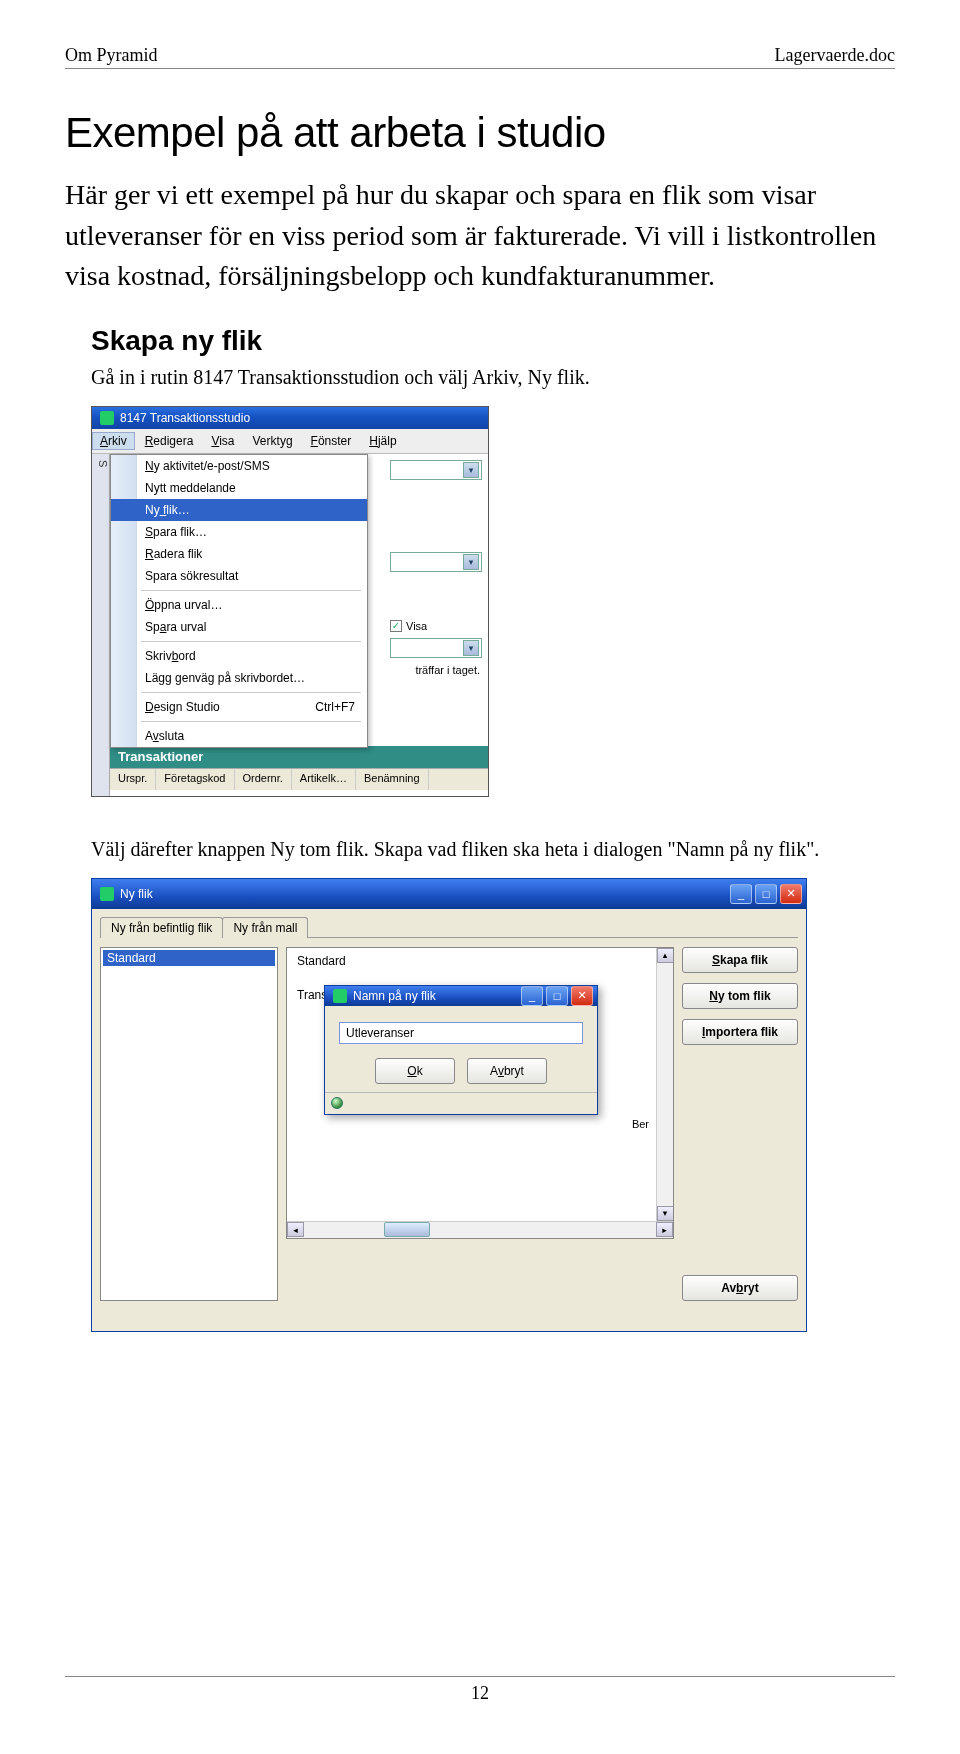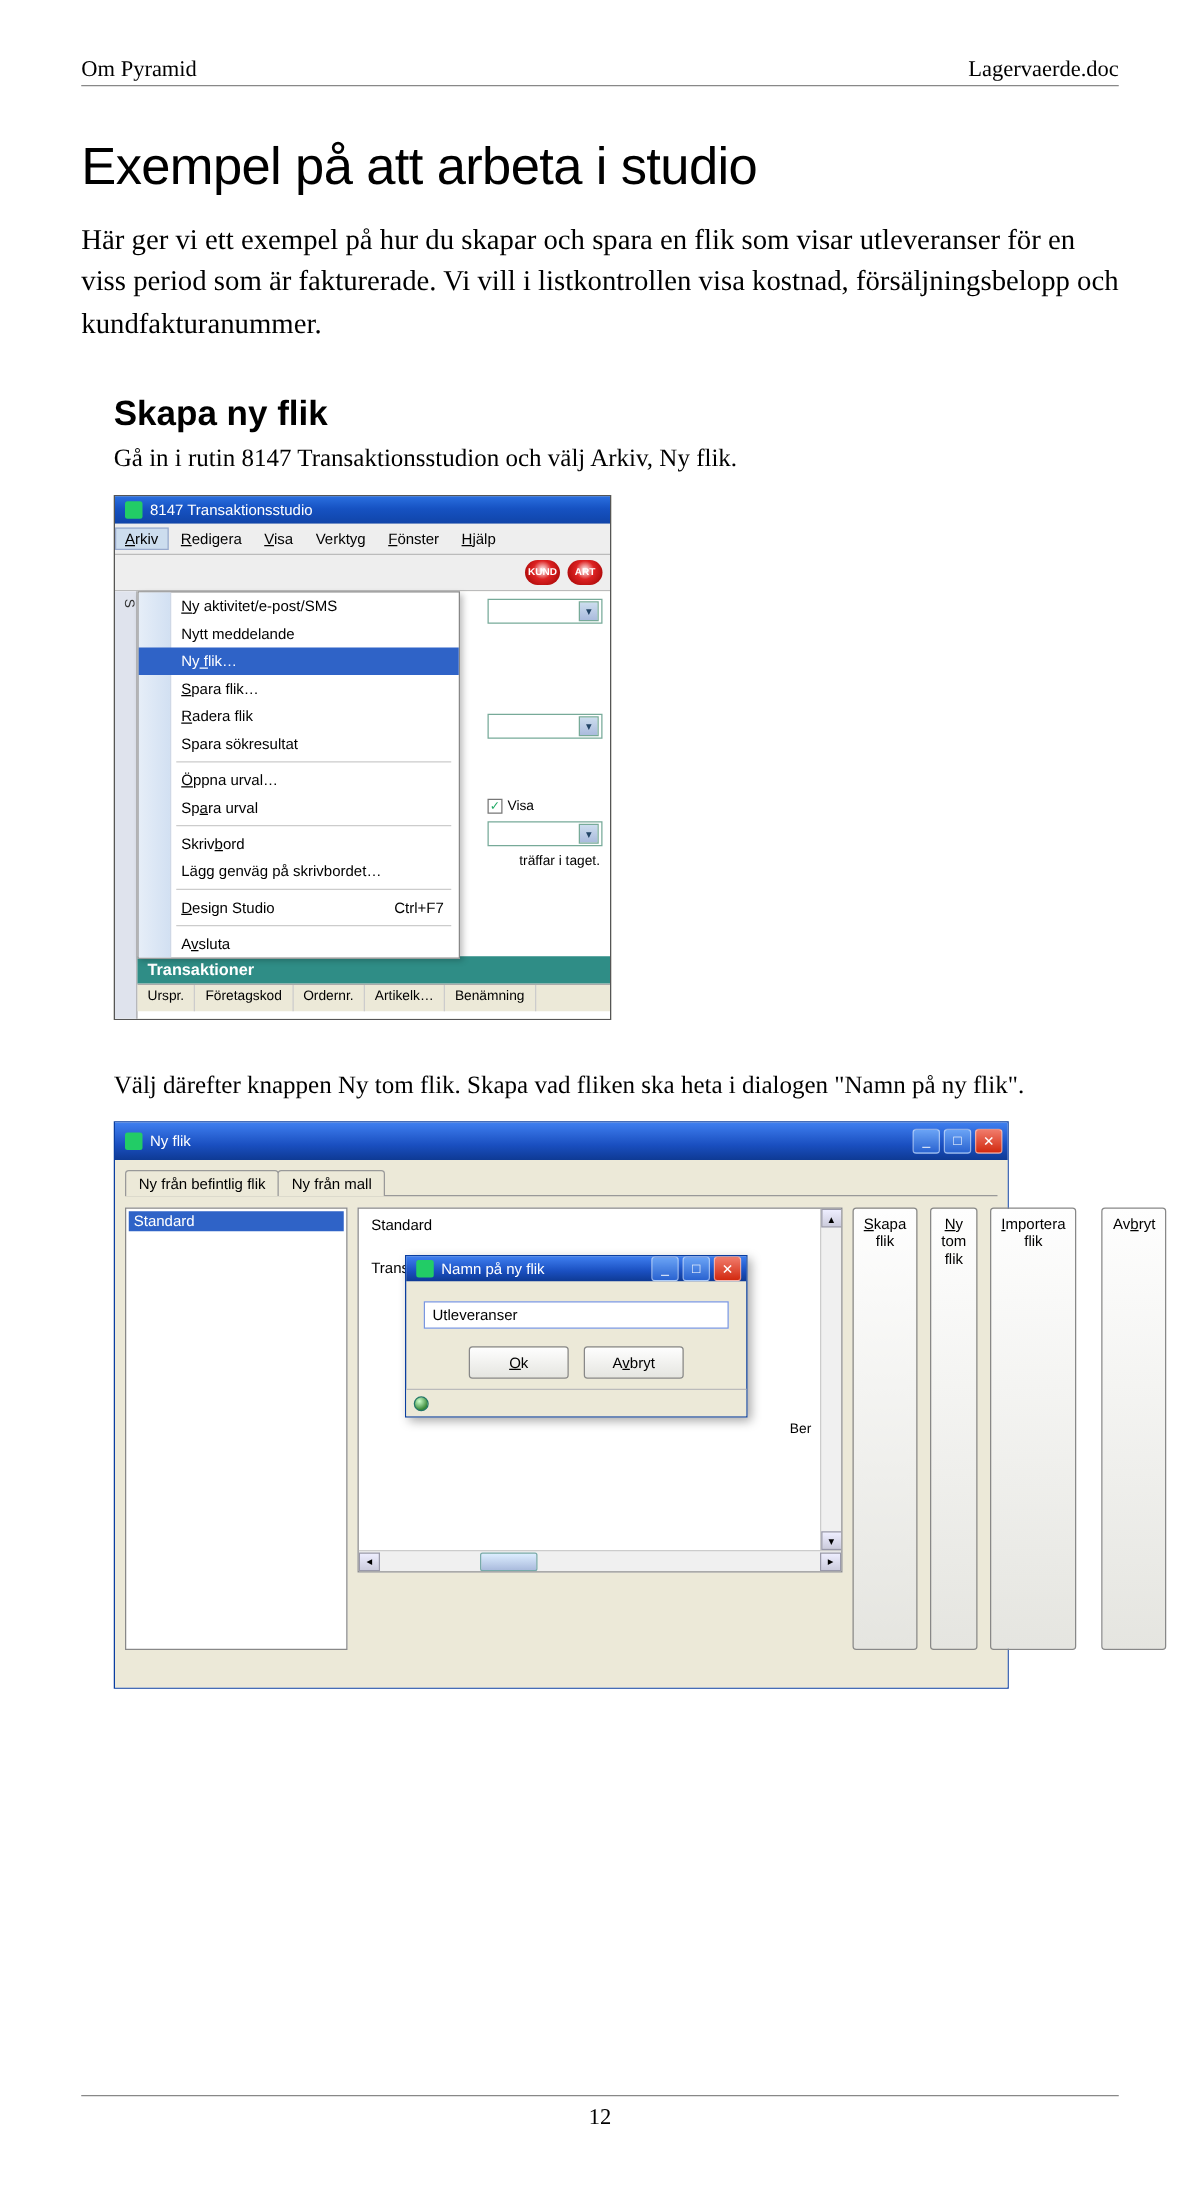--- a/index.html
+++ b/index.html
@@ -24,23 +24,23 @@
     margin-bottom: 40px;
   }
   h1.main-heading {
     font-family: Arial, Helvetica, sans-serif;
     font-weight: 400;
     font-size: 42px;
     margin-bottom: 18px;
     letter-spacing: -0.5px;
   }
   p.body-text {
-    font-size: 23px;
+    font-size: 28px;
     line-height: 1.45;
-    margin-bottom: 40px;
+    margin-bottom: 28px;
   }
   h2.sub-heading {
     font-family: Arial, Helvetica, sans-serif;
     font-weight: bold;
     font-size: 28px;
     margin-left: 26px;
     margin-bottom: 6px;
   }
   p.indented-body {
     font-size: 20px;
@@ -198,21 +198,21 @@
   .midpanel .mbox {
     background: #fff; border: 1px solid #888; height: 292px; overflow: hidden;
     position: relative;
   }
   .mbox-top { padding: 6px 10px; }
   .mnumbox-row { display: flex; gap: 30px; margin-top: 14px; padding-left: 10px; }
   .scroll-h { position: absolute; left: 0; right: 0; bottom: 0; height: 17px; background: #f0f0f0; border-top: 1px solid #ccc; display: flex; align-items: center; }
   .sarrow { width: 17px; height: 15px; background: linear-gradient(#eef,#ccd); border: 1px solid #99a; display: flex; align-items: center; justify-content: center; font-size: 9px; }
   .sthumb { width: 46px; height: 15px; background: linear-gradient(#def,#abd); border: 1px solid #7aa; margin-left: 80px; border-radius: 2px; }
   .scroll-v { position: absolute; right: 0; top: 0; bottom: 17px; width: 17px; background: #f0f0f0; border-left: 1px solid #ccc; display: flex; flex-direction: column; align-items: center; }
-  .rightbtns { width: 116px; display: flex; flex-direction: row; gap: 10px; }
+  .rightbtns { width: 116px; display: flex; flex-direction: column; gap: 10px; font-weight: bold; }
   .rightbtns .gap { flex: 1; }
   .wbtn {
     background: linear-gradient(#fefefe,#e5e5e0);
     border: 1px solid #888; border-radius: 3px;
     padding: 5px 8px; font-size: 12px; text-align: center;
     cursor: default;
   }
   
   .namn-dlg {
     position: absolute;
@@ -264,24 +264,20 @@
     <span>8147 Transaktionsstudio</span>
   </div>
   <div class="menubar">
     <div class="mitem open"><span class="u">A</span>rkiv</div>
     <div class="mitem"><span class="u">R</span>edigera</div>
     <div class="mitem"><span class="u">V</span>isa</div>
     <div class="mitem">Verktyg</div>
     <div class="mitem"><span class="u">F</span>önster</div>
     <div class="mitem"><span class="u">H</span>jälp</div>
   </div>
-  <div class="toolbar-row">
-    <div class="rb">KUND</div>
-    <div class="rb">ART</div>
-  </div>
   <div class="shot1-body">
     <div class="strip-left">S</div>
 
     <div class="dropdown">
       <div class="grad"></div>
       <div class="row">
           <span><span class="u">N</span>y aktivitet/e-post/SMS</span>
         </div>
       <div class="row">
           <span>Nytt meddelande</span>

